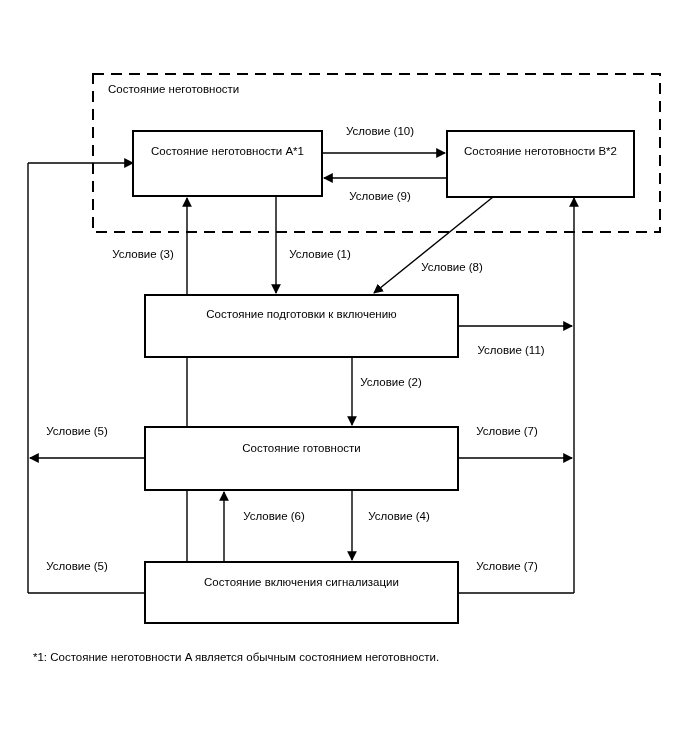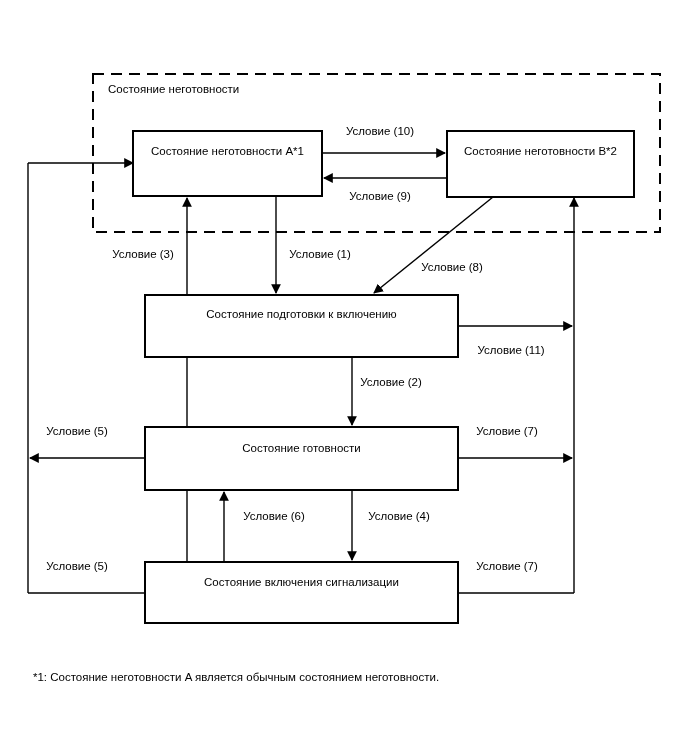--- a/index.html
+++ b/index.html
@@ -60,21 +60,20 @@
     font-family: "Liberation Sans", sans-serif;
     font-size: 11.5px;
     fill: #000000;
     text-anchor: middle;
   }
   .footnotes {
     position: absolute;
     left: 33px;
     top: 648px;
     width: 608px;
-    margin-top: 20px;
   }
   .footnote {
     font-family: "Liberation Sans", sans-serif;
     font-size: 11.5px;
     line-height: 18px;
     color: #000000;
     margin: 0 0 14px 0;
   }
 </style>
 </head>

